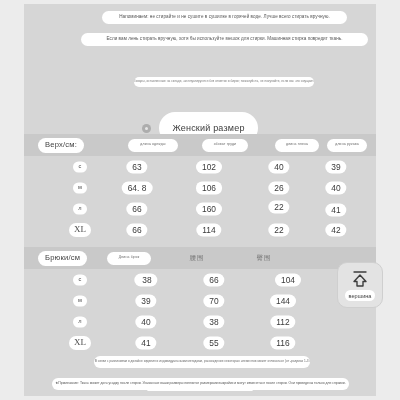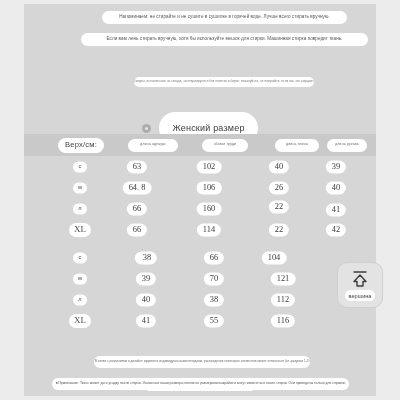--- a/index.html
+++ b/index.html
@@ -109,21 +109,20 @@
     font-size: 6.4px;
     padding: 0 6px;
     color: #3f3f3f;
   }
   .th-main {
     left: 14px;
     height: 15px;
     font-size: 7.6px;
     padding: 0 7px;
     letter-spacing: .2px;
-    margin-left: 20px;
   }
   .th-cjk {
     background: transparent;
     color: #757575;
     font-size: 6.5px;
     letter-spacing: 1px;
   }
   .th-tiny { font-size: 3.4px; letter-spacing: .2px; color: #666; }
 
   .trow {
@@ -132,21 +131,21 @@
   }
   .cell {
     position: absolute;
     top: 50%;
     transform: translate(-50%, -50%);
     height: 13px;
     min-width: 20px;
     padding: 0 6px;
     font-size: 8.4px;
     color: #3a3a3a;
-    font-family: Liberation Serif, serif;
+    font-family: Liberation Sans, sans-serif;
   }
   .cell-size {
     height: 11px;
     min-width: 14px;
     padding: 0 5px;
     font-size: 5.6px;
     font-family: "Liberation Sans", sans-serif;
     color: #4a4a4a;
   }
   .cell-size.xl {
@@ -265,33 +264,39 @@
         <span class="pill cell cell-size xl" style="left:56px;">XL</span>
         <span class="pill cell" style="left:113px;">66</span>
         <span class="pill cell" style="left:185px;">114</span>
         <span class="pill cell" style="left:255px;">22</span>
         <span class="pill cell" style="left:312px;">42</span>
       </div>
     </div>
 
     <div class="table" id="table-pants">
 
+      <div class="thead">
+        <span class="pill th-pill th-main">Брюки/см</span>
+        <span class="pill th-pill th-tiny" style="left:83px;width:44px;">Длина брюк</span>
+        <span class="th-pill th-cjk" style="left:155px;width:24px;display:flex;align-items:center;justify-content:center;">腰围</span>
+        <span class="th-pill th-cjk" style="left:222px;width:24px;display:flex;align-items:center;justify-content:center;">臀围</span>
+      </div>
 
       <div class="trow">
         <span class="pill cell cell-size" style="left:56px;">с</span>
         <span class="pill cell" style="left:122px;padding-left:8px;">38</span>
         <span class="pill cell" style="left:190px;">66</span>
-        <span class="pill cell" style="left:250px;">104</span>
+        <span class="pill cell" style="left:264px;">104</span>
       </div>
 
       <div class="trow">
         <span class="pill cell cell-size" style="left:56px;">м</span>
         <span class="pill cell" style="left:122px;">39</span>
         <span class="pill cell" style="left:190px;">70</span>
-        <span class="pill cell" style="left:259px;">121</span>
+        <span class="pill cell" style="left:259px;">144</span>
       </div>
 
       <div class="trow">
         <span class="pill cell cell-size" style="left:56px;">л</span>
         <span class="pill cell" style="left:122px;">40</span>
         <span class="pill cell" style="left:190px;">38</span>
         <span class="pill cell" style="left:259px;">112</span>
       </div>
 
       <div class="trow">

